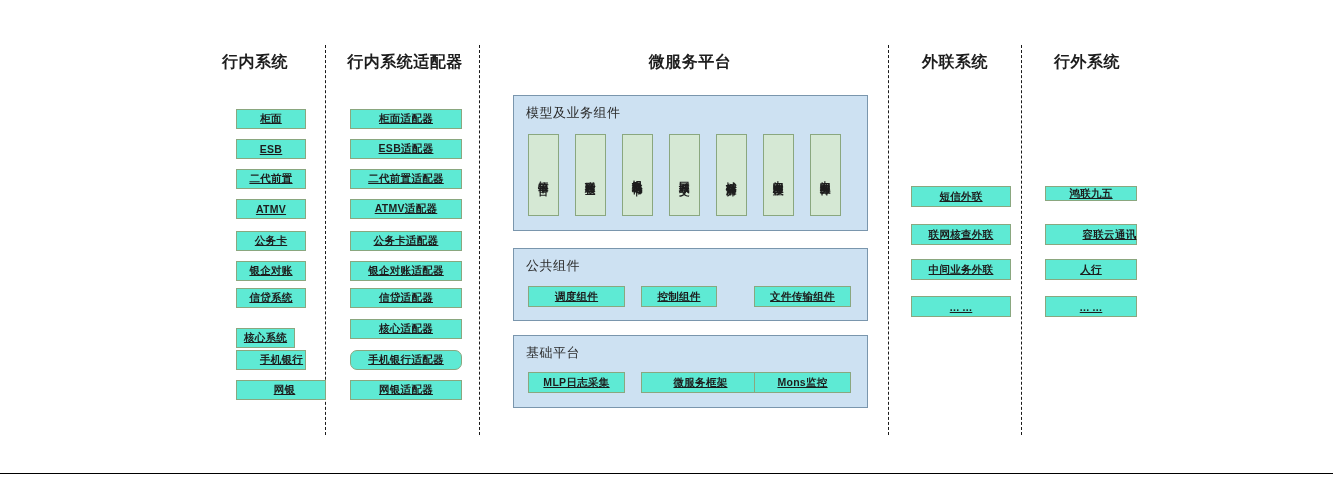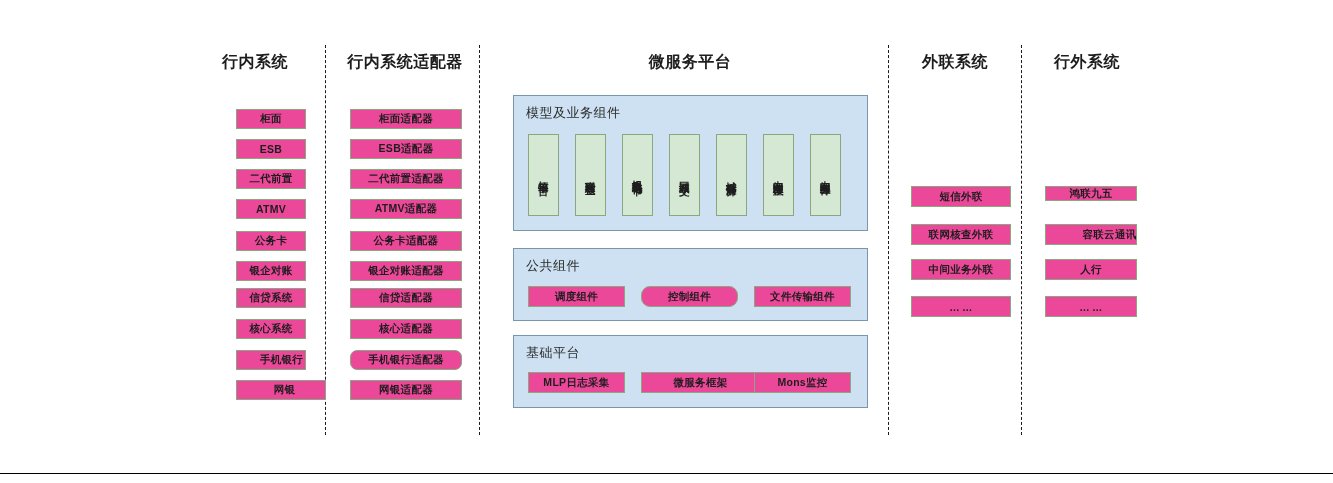--- a/index.html
+++ b/index.html
@@ -46,30 +46,31 @@
     font-weight: bold;
     color: #1d1d1d;
     letter-spacing: 0.5px;
     white-space: nowrap;
   }
 
   
   .gbox {
     position: absolute;
     box-sizing: border-box;
-    background: #ec4899;
+    background: #5eead4;
     border: 1.2px solid #8aa77f;
     display: flex;
     align-items: center;
     justify-content: center;
     font-size: 10.5px;
     color: #1d1d1d;
     font-weight: bold;
     letter-spacing: 0.3px;
     white-space: nowrap;
+    text-decoration: underline;
   }
 
   
   .vbox {
     position: absolute;
     box-sizing: border-box;
     background: #d5e8d4;
     border: 1.2px solid #8aa77f;
     display: flex;
     align-items: center;
@@ -119,21 +120,21 @@
   <div class="col-header" style="left:895px; top:52px; width:120px;">外联系统</div>
   <div class="col-header" style="left:1027px; top:52px; width:120px;">行外系统</div>
 
   <div class="gbox" style="left:236px; top:109px; width:70px; height:20px;">柜面</div>
   <div class="gbox" style="left:236px; top:139px; width:70px; height:20px;">ESB</div>
   <div class="gbox" style="left:236px; top:169px; width:70px; height:20px;">二代前置</div>
   <div class="gbox" style="left:236px; top:199px; width:70px; height:20px;">ATMV</div>
   <div class="gbox" style="left:236px; top:231px; width:70px; height:20px;">公务卡</div>
   <div class="gbox" style="left:236px; top:261px; width:70px; height:20px;">银企对账</div>
   <div class="gbox" style="left:236px; top:288px; width:70px; height:20px;">信贷系统</div>
-  <div class="gbox" style="left:236px; top:319px; width:70px; height:20px;">核心系统</div>
+  <div class="gbox" style="left:236px; top:328px; width:59px; height:20px;">核心系统</div>
   <div class="gbox" style="left:236px; top:350px; width:70px; height:20px;padding-left:21px;">手机银行</div>
   <div class="gbox" style="left:236px; top:380px; width:90px; height:20px;padding-left:7px;">网银</div>
 
   <div class="gbox" style="left:350px; top:109px; width:112px; height:20px;">柜面适配器</div>
   <div class="gbox" style="left:350px; top:139px; width:112px; height:20px;">ESB适配器</div>
   <div class="gbox" style="left:350px; top:169px; width:112px; height:20px;">二代前置适配器</div>
   <div class="gbox" style="left:350px; top:199px; width:112px; height:20px;">ATMV适配器</div>
   <div class="gbox" style="left:350px; top:231px; width:112px; height:20px;">公务卡适配器</div>
   <div class="gbox" style="left:350px; top:261px; width:112px; height:20px;">银企对账适配器</div>
   <div class="gbox" style="left:350px; top:288px; width:112px; height:20px;">信贷适配器</div>
@@ -163,21 +164,21 @@
     <span>中间业务模型</span>
   </div>
   <div class="vbox" style="left:810px; top:134px; width:31px; height:82px;">
     <span>中间业务组件</span>
   </div>
 
   <div class="bpanel" style="left:513px; top:248px; width:355px; height:73px;">
     <div class="bpanel-title">公共组件</div>
   </div>
   <div class="gbox" style="left:528px; top:286px; width:97px; height:21px;">调度组件</div>
-  <div class="gbox" style="left:641px; top:286px; width:97px; height:21px;border-radius:9px;">控制组件</div>
+  <div class="gbox" style="left:641px; top:286px; width:76px; height:21px;">控制组件</div>
   <div class="gbox" style="left:754px; top:286px; width:97px; height:21px;">文件传输组件</div>
 
   <div class="bpanel" style="left:513px; top:335px; width:355px; height:73px;">
     <div class="bpanel-title">基础平台</div>
   </div>
   <div class="gbox" style="left:528px; top:372px; width:97px; height:21px;">MLP日志采集</div>
   <div class="gbox" style="left:641px; top:372px; width:119px; height:21px;">微服务框架</div>
   <div class="gbox" style="left:754px; top:372px; width:97px; height:21px;">Mons监控</div>
 
   <div class="gbox" style="left:911px; top:186px; width:100px; height:21px;">短信外联</div>

